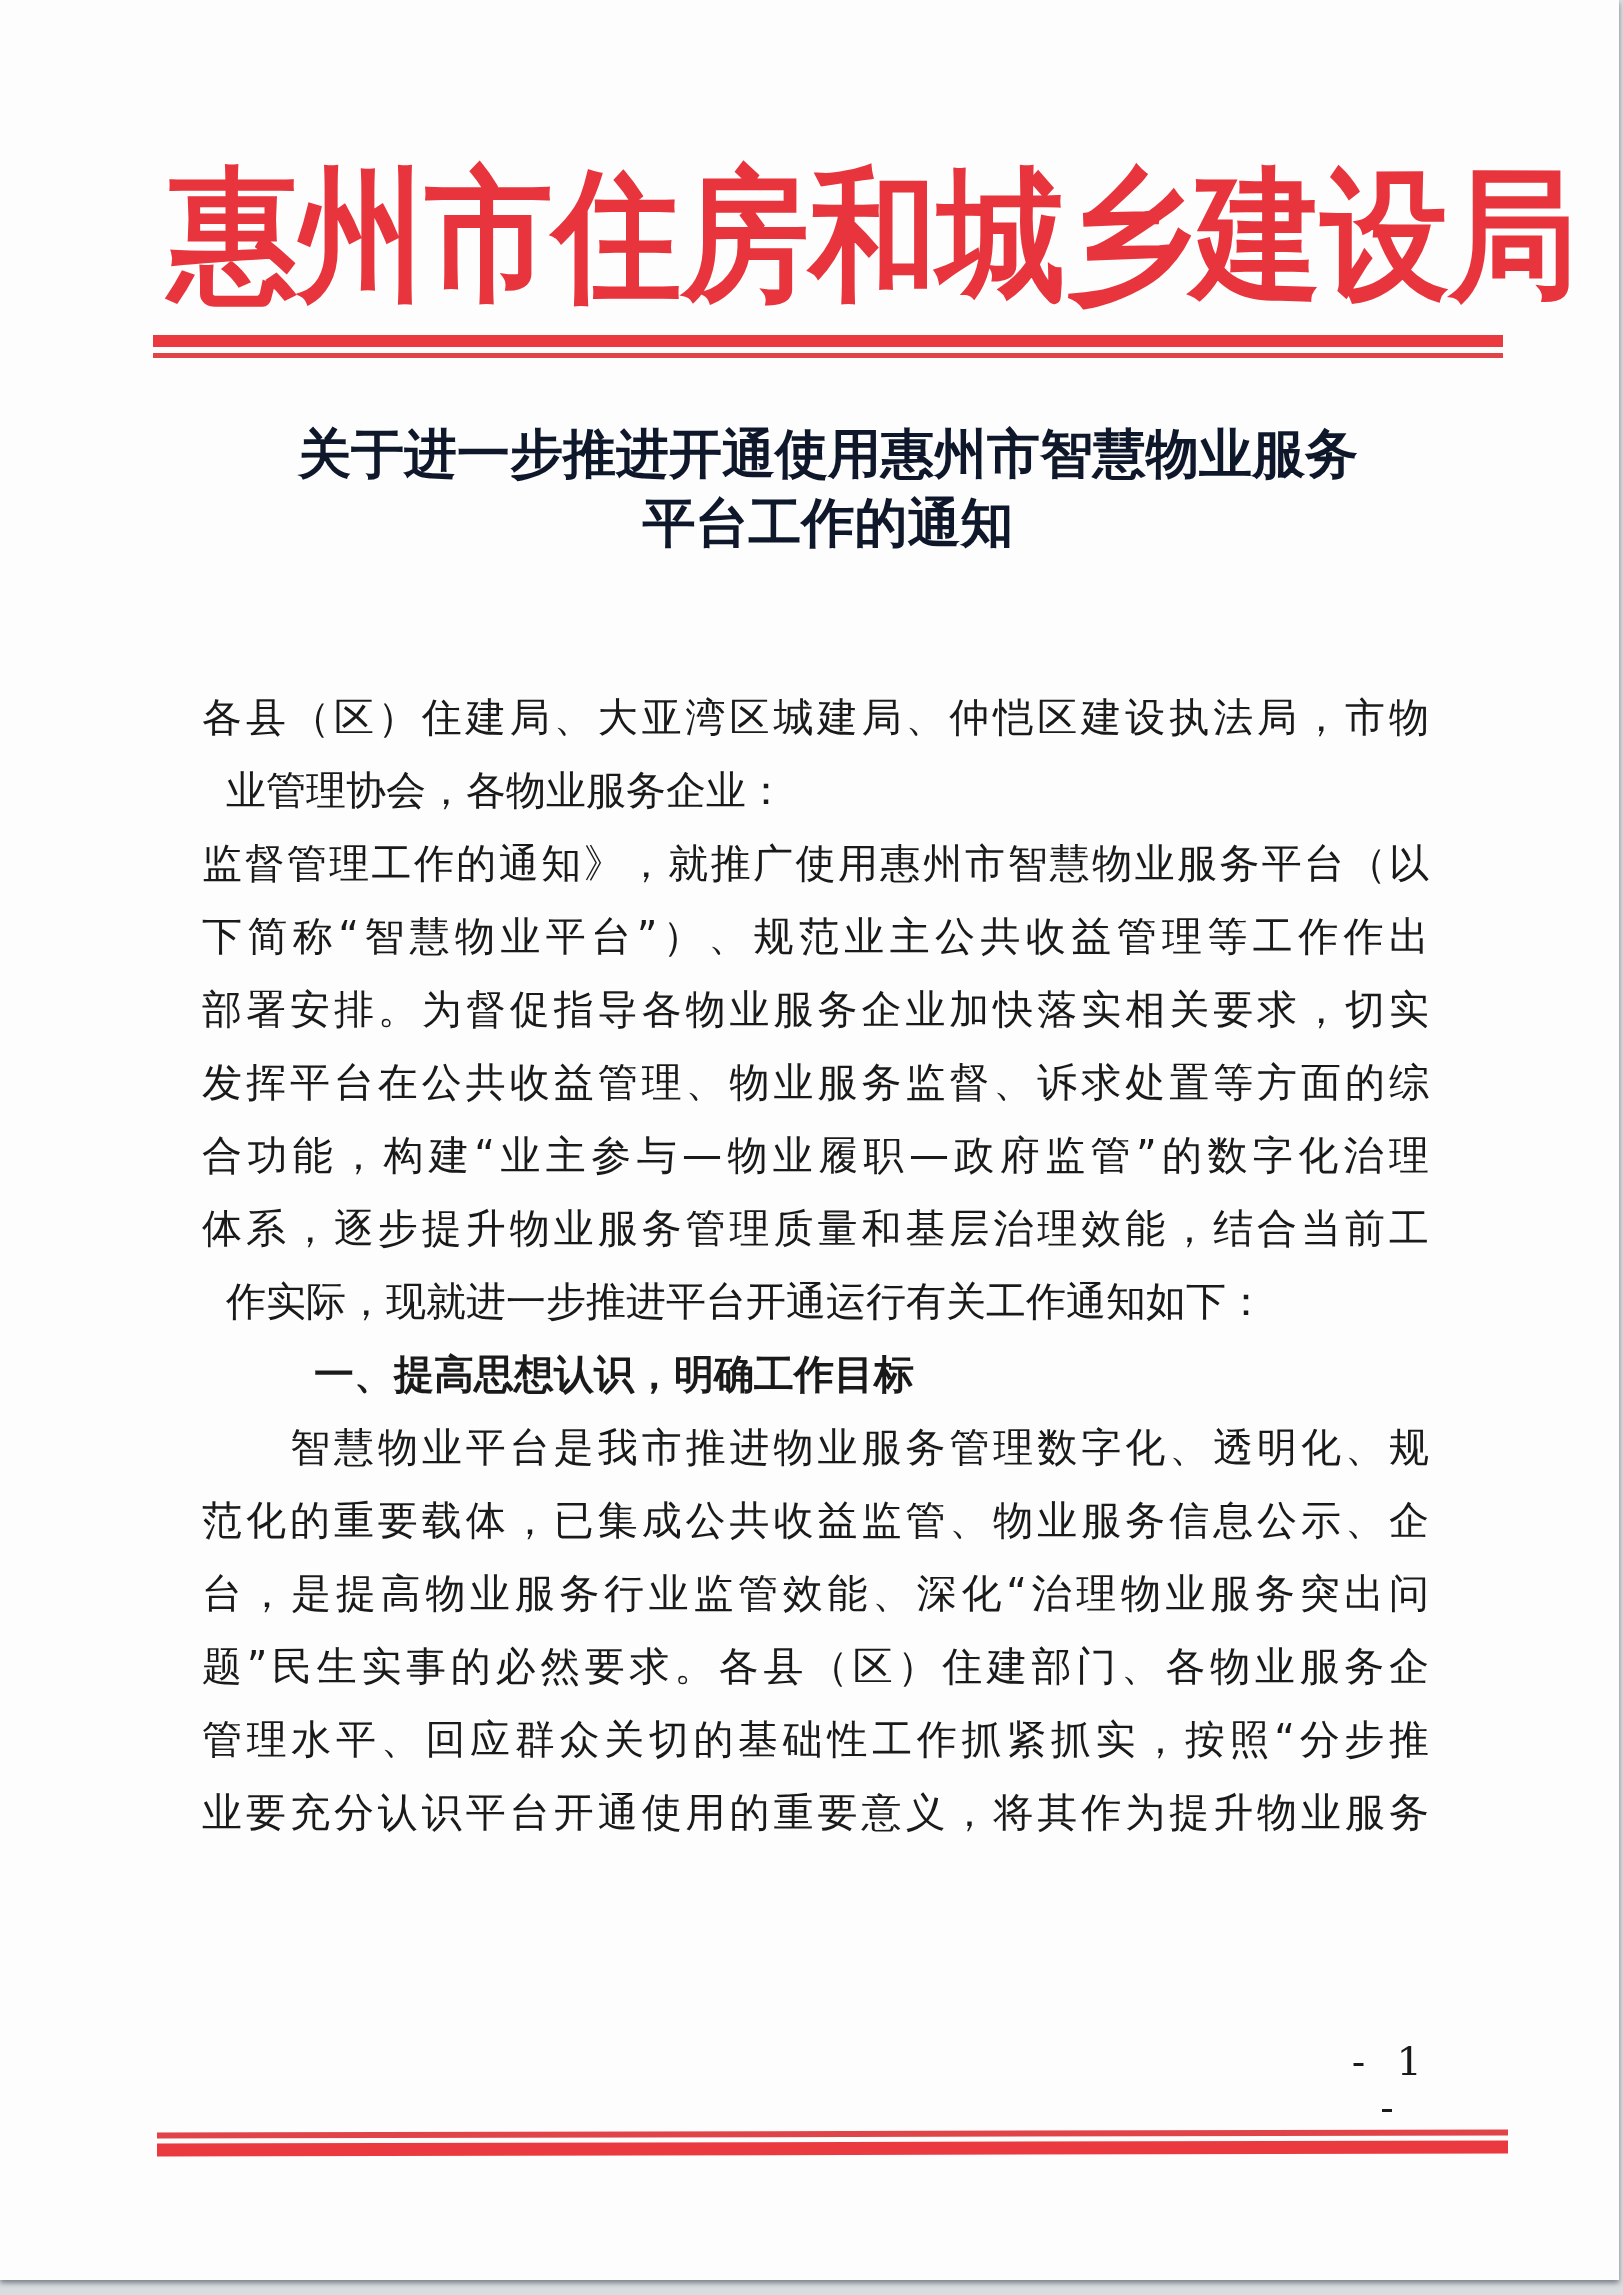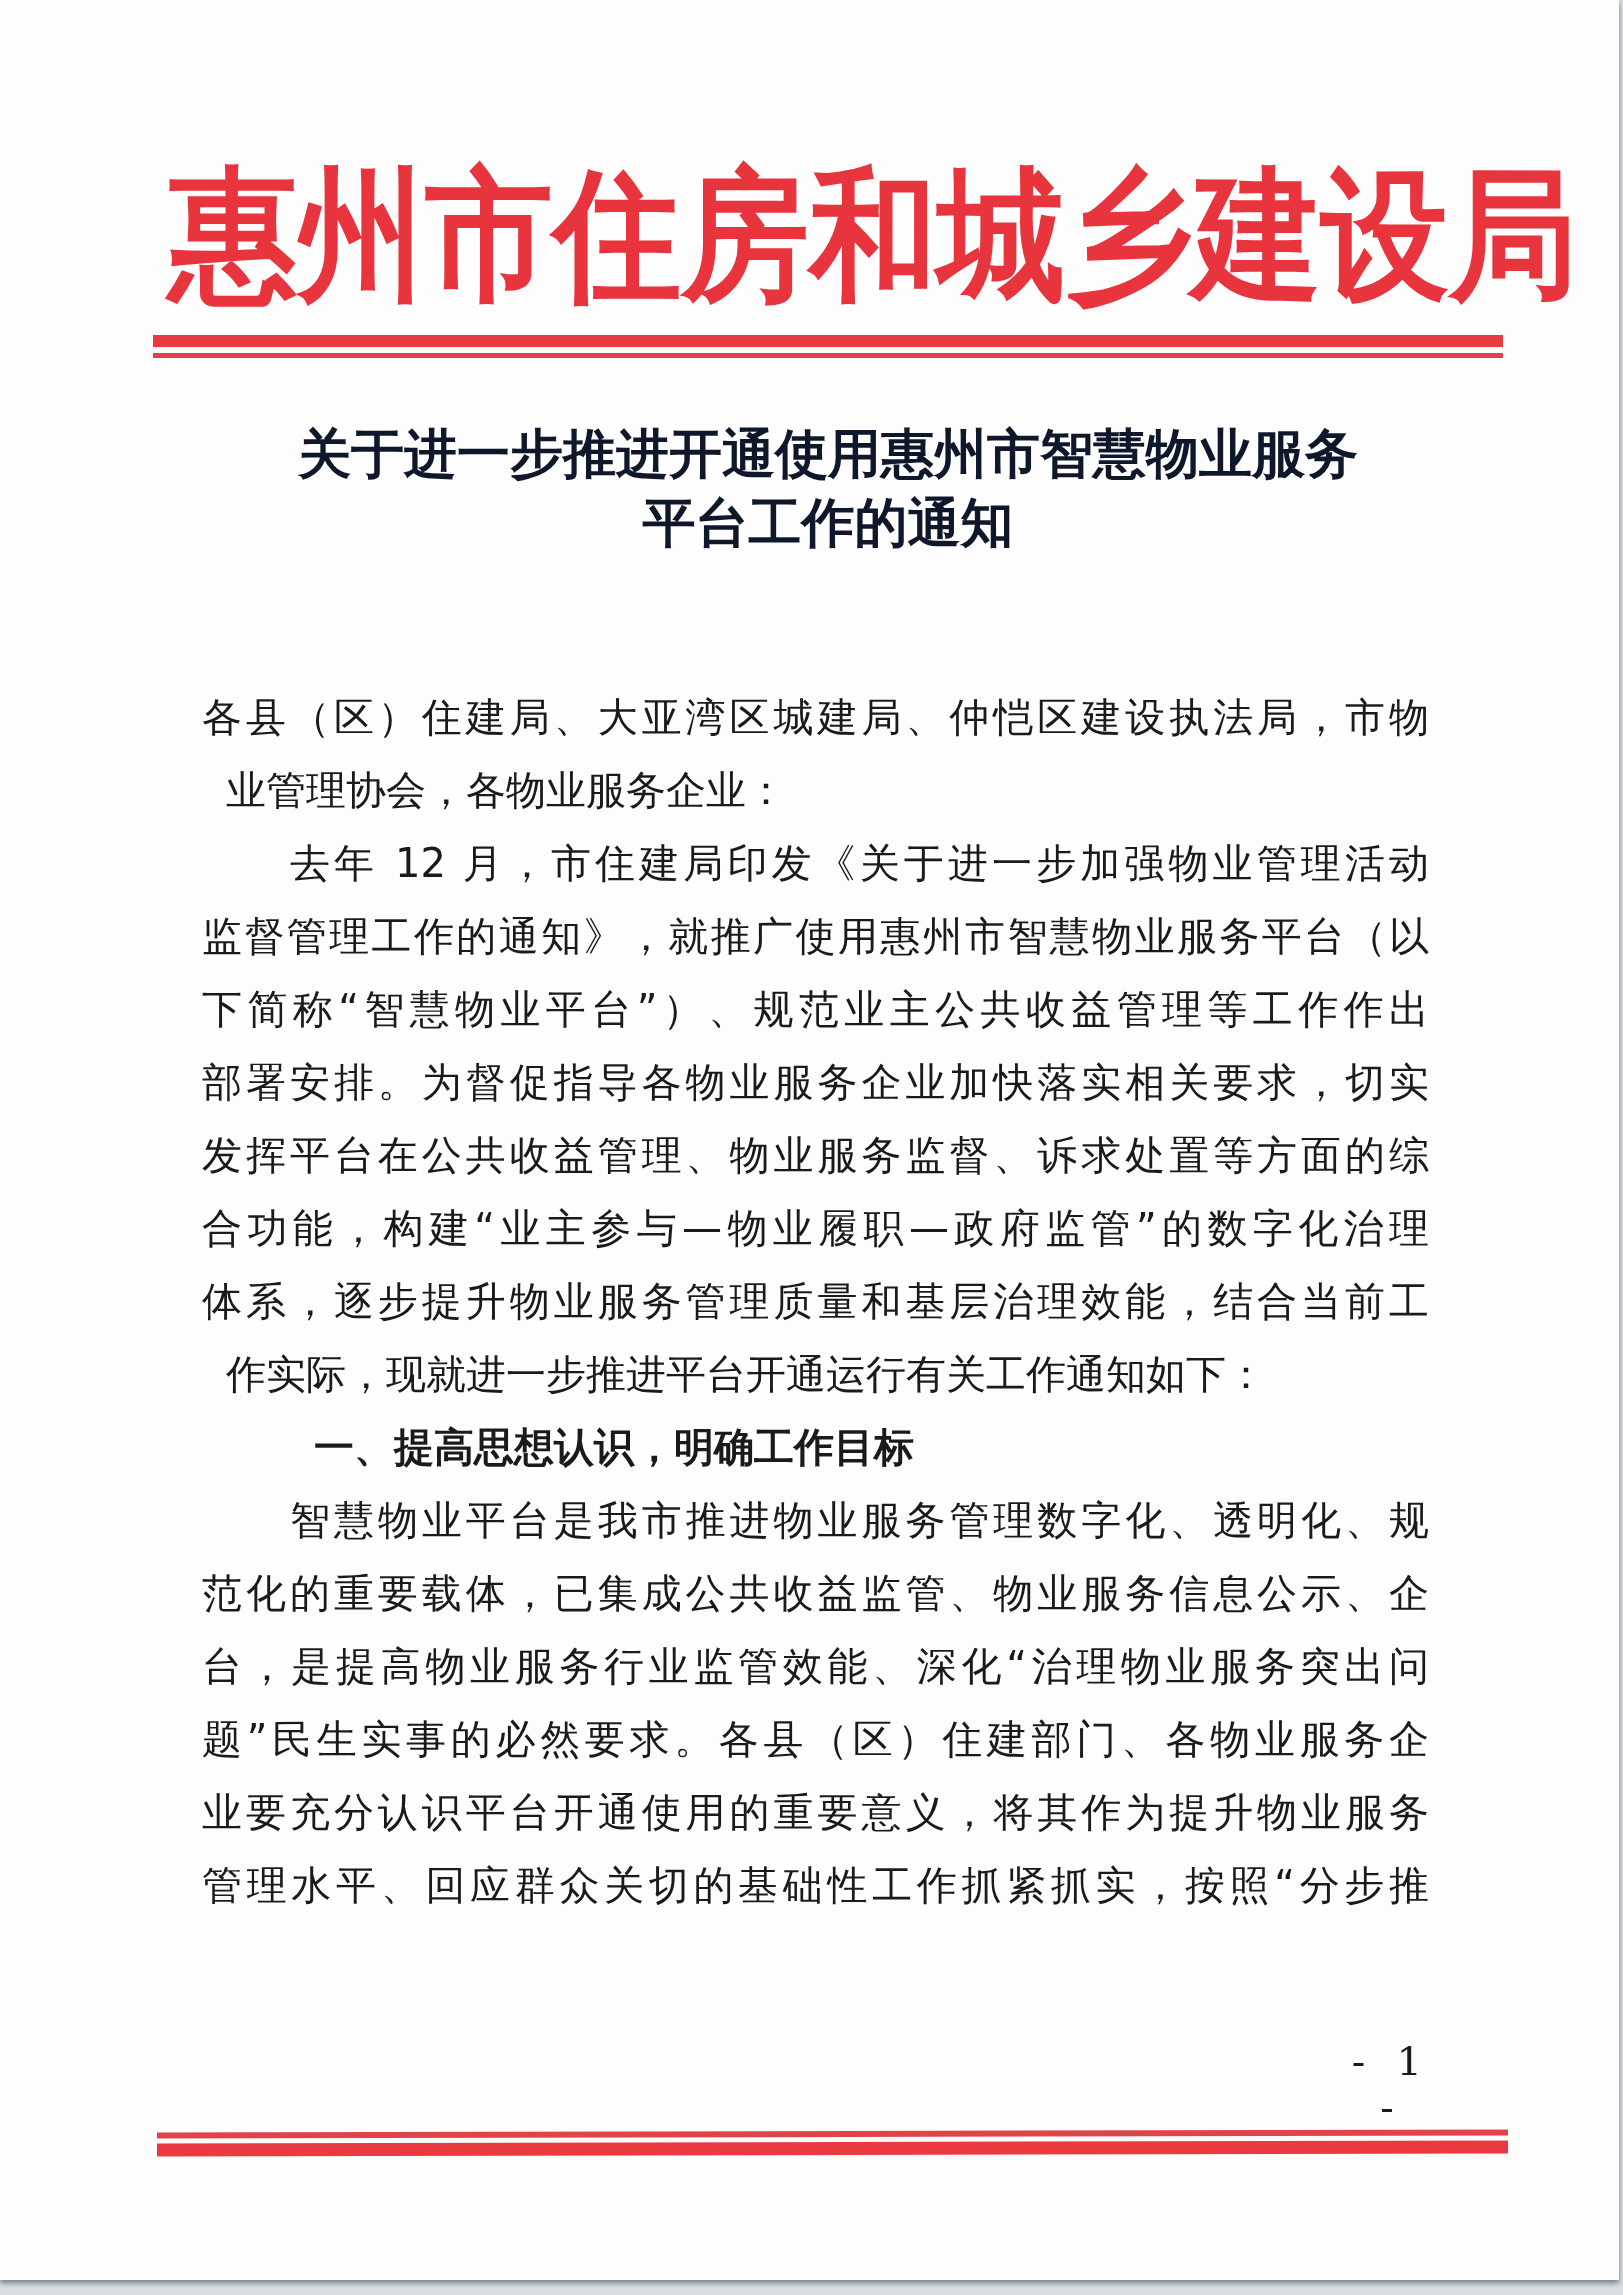--- a/index.html
+++ b/index.html
@@ -131,23 +131,20 @@
 
     <div class="line" style="height:24.5px;"></div>
 
     <div class="line">
         <span class="t">各县（区）住建局、大亚湾区城建局、仲恺区建设执法局，市物</span>
       </div>
     <div class="line last">
         <span class="t">业管理协会，各物业服务企业：</span>
       </div>
 
-    <div class="line indent">
-        <span class="t">去年 12 月，市住建局印发《关于进一步加强物业管理活动</span>
-      </div>
     <div class="line">
         <span class="t">监督管理工作的通知》，就推广使用惠州市智慧物业服务平台（以</span>
       </div>
     <div class="line">
         <span class="t">下简称“智慧物业平台”）、规范业主公共收益管理等工作作出</span>
       </div>
     <div class="line">
         <span class="t">部署安排。为督促指导各物业服务企业加快落实相关要求，切实</span>
       </div>
     <div class="line">
@@ -173,24 +170,24 @@
     <div class="line">
         <span class="t">范化的重要载体，已集成公共收益监管、物业服务信息公示、企</span>
       </div>
     <div class="line">
         <span class="t">台，是提高物业服务行业监管效能、深化“治理物业服务突出问</span>
       </div>
     <div class="line">
         <span class="t">题”民生实事的必然要求。各县（区）住建部门、各物业服务企</span>
       </div>
     <div class="line">
-        <span class="t">业要充分认识平台开通使用的重要意义，将其作为提升物业服务</span>
+        <span class="t">管理水平、回应群众关切的基础性工作抓紧抓实，按照“分步推</span>
       </div>
     <div class="line">
-        <span class="t">管理水平、回应群众关切的基础性工作抓紧抓实，按照“分步推</span>
+        <span class="t">业要充分认识平台开通使用的重要意义，将其作为提升物业服务</span>
       </div>
   </div>
 
   <div class="page-number">- 1 -</div>
 
   <div class="rule-thin bot-thin"></div>
   <div class="rule-thick bot-thick"></div>
 </div>
 
 

